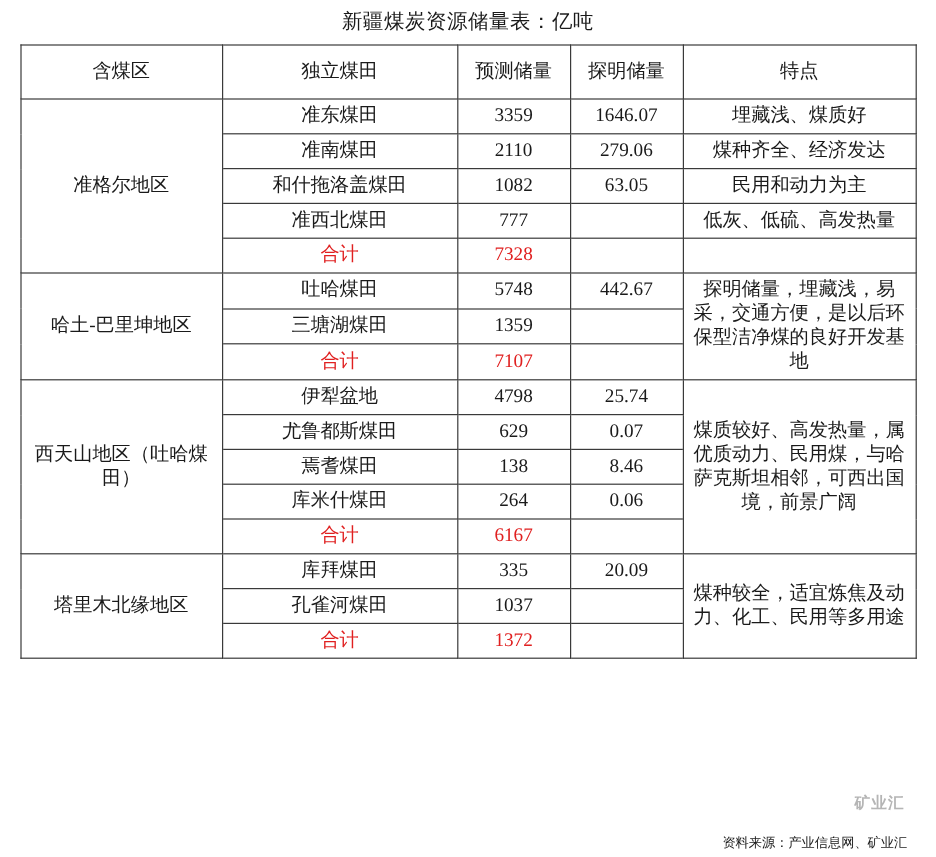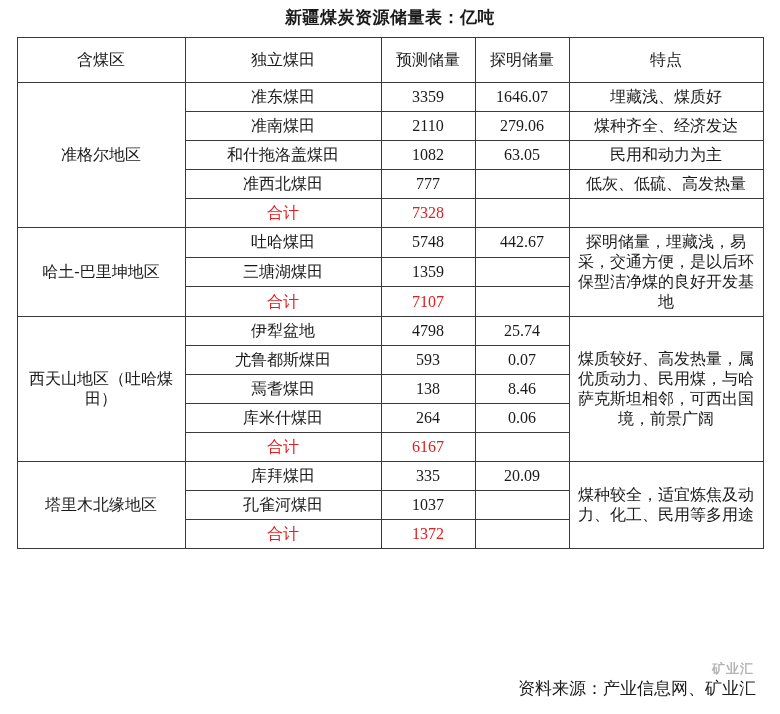--- a/index.html
+++ b/index.html
@@ -16,21 +16,21 @@
   }
   .page {
     position: relative;
     width: 780px;
     height: 714px;
     box-sizing: border-box;
   }
   .doc-title {
     text-align: center;
     font-size: 17px;
-    font-weight: bold;
+    font-weight: normal;
     padding: 6px 0 8px 0;
     letter-spacing: 0.5px;
   }
   table.coal-table {
     border-collapse: collapse;
     margin: 0 auto;
     width: 746px;
     table-layout: fixed;
   }
   table.coal-table td, table.coal-table th {
@@ -62,22 +62,22 @@
   td.feature-cell {
     font-size: 15px;
     line-height: 1.5;
     padding-left: 4px;
     padding-right: 4px;
   }
   .num { font-family: "Liberation Serif", serif; }
   .source {
     position: absolute;
     right: 24px;
-    bottom: 14px;
-    font-size: 17px;
+    bottom: 4px;
+    font-size: 11px;
     color: #1a1a1a;
     text-align: right;
   }
   .watermark {
     position: absolute;
     right: 26px;
     bottom: 36px;
     font-size: 13px;
     color: #b5b5b5;
     letter-spacing: 1px;
@@ -163,21 +163,21 @@
 
       <tr class="thick-sep">
         <td class="region-cell" rowspan="5">西天山地区（吐哈煤田）</td>
         <td>伊犁盆地</td>
         <td class="num">4798</td>
         <td class="num">25.74</td>
         <td class="feature-cell" rowspan="5">煤质较好、高发热量，属优质动力、民用煤，与哈萨克斯坦相邻，可西出国境，前景广阔</td>
       </tr>
       <tr>
         <td>尤鲁都斯煤田</td>
-        <td class="num">593</td>
+        <td class="num">629</td>
         <td class="num">0.07</td>
       </tr>
       <tr>
         <td>焉耆煤田</td>
         <td class="num">138</td>
         <td class="num">8.46</td>
       </tr>
       <tr>
         <td>库米什煤田</td>
         <td class="num">264</td>

